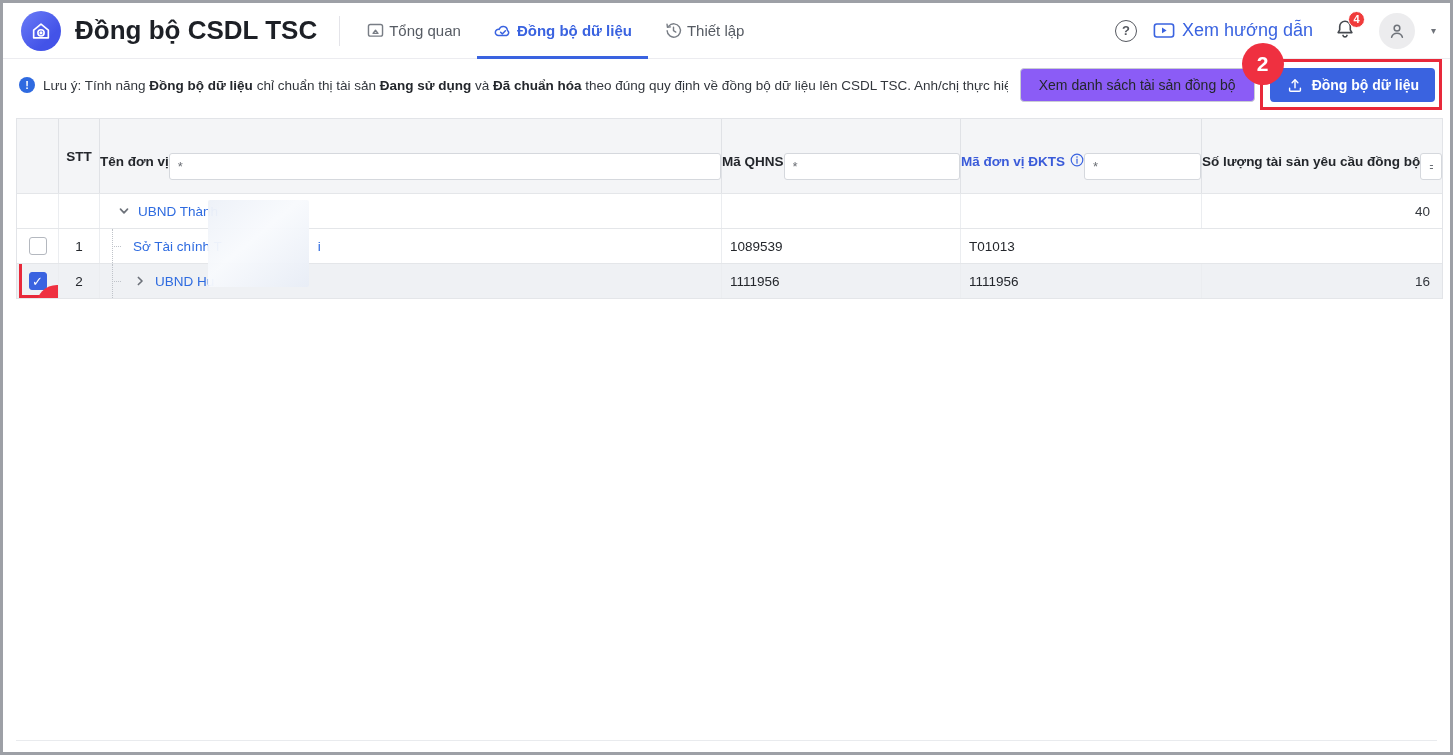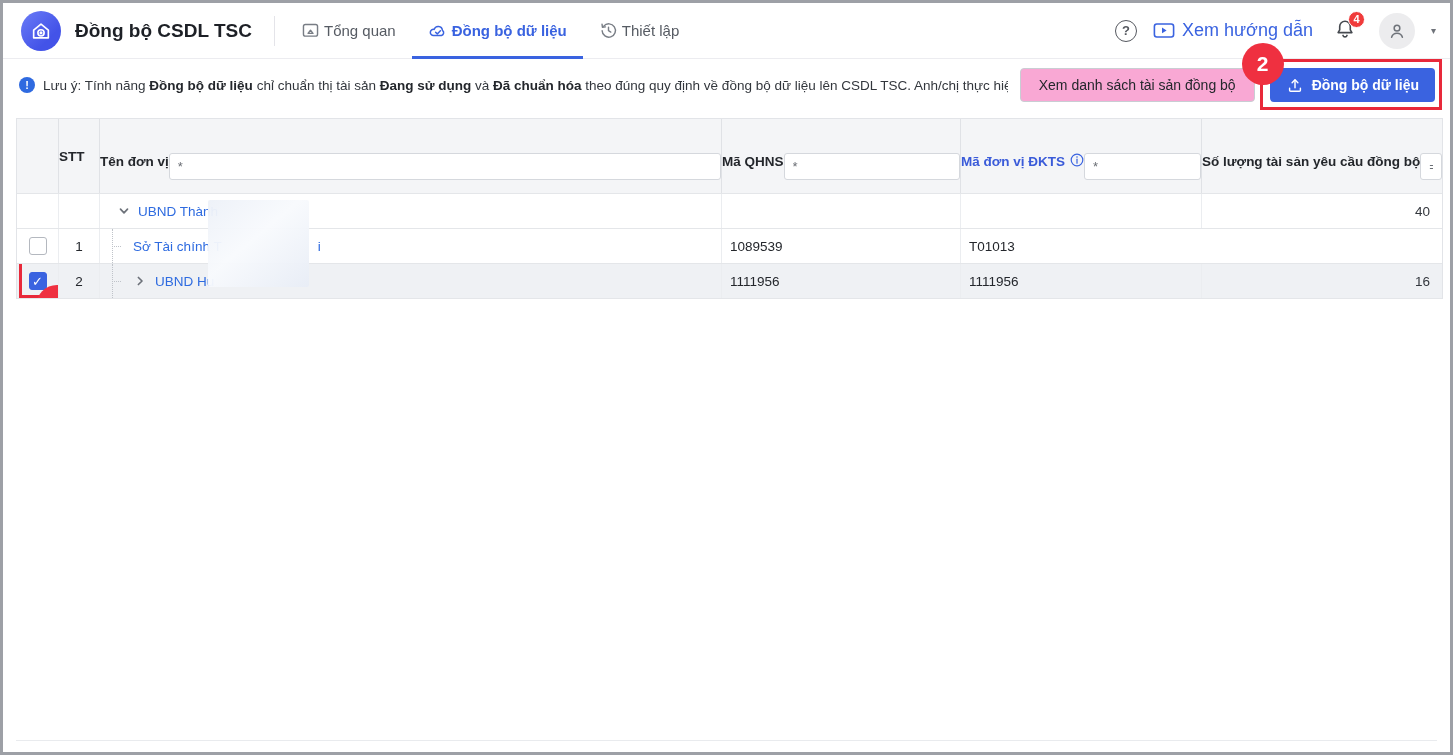--- a/index.html
+++ b/index.html
@@ -17,21 +17,21 @@
   
   .topbar {
     height:56px; display:flex; align-items:center;
     padding:0 14px 0 18px; border-bottom:1px solid #ececf0;
   }
   .logo {
     width:40px; height:40px; border-radius:50%;
     background:linear-gradient(135deg,#6b7cf7 0%,#4353e8 70%);
     display:flex; align-items:center; justify-content:center; flex:0 0 auto;
   }
-  .app-title { font-size:19px; font-weight:bold; color:#1d2026; margin-left:14px; white-space:nowrap; }
+  .app-title { font-size:26px; font-weight:bold; color:#1d2026; margin-left:14px; white-space:nowrap; }
   .title-divider { width:1px; height:30px; background:#e4e4e9; margin:0 10px 0 22px; }
   .tabs { display:flex; height:56px; }
   .tab {
     display:flex; align-items:center; gap:4px; padding:0 16px; height:56px;
     font-size:15px; color:#565b63; cursor:pointer; border-bottom:3px solid transparent; padding-top:3px;
     white-space:nowrap;
   }
   .tab.active { color:#3a63e0; font-weight:bold; border-bottom-color:#3a63e0; }
   .tab svg { flex:0 0 auto; }
 
@@ -61,21 +61,21 @@
   }
   .notice-left { display:flex; align-items:center; gap:8px; flex:1 1 auto; min-width:0; }
   .info-dot {
     width:16px; height:16px; border-radius:50%; background:#2f6ae0; color:#fff;
     font-size:11px; font-weight:bold; display:flex; align-items:center; justify-content:center; flex:0 0 auto;
   }
   .notice-text { font-size:13.5px; color:#33373d; white-space:nowrap; overflow:hidden; }
   .notice-text b { color:#24272c; }
   .actions { display:flex; align-items:center; gap:15px; flex:0 0 auto; margin-left:12px; }
   .btn-outline {
-    height:34px; padding:0 18px; background:#f9a8d4; border:1px solid #c9cdd3; border-radius:4px;
+    height:34px; padding:0 18px; background:#8b5cf6; border:1px solid #c9cdd3; border-radius:4px;
     font-size:14px; color:#24272c; cursor:pointer; white-space:nowrap;
     font-family:inherit;
   }
   .sync-wrap { position:relative; }
   .btn-primary {
     height:34px; padding:0 16px; background:#3a63e0; border:none; border-radius:4px;
     font-size:14px; font-weight:bold; color:#fff; cursor:pointer; display:flex; align-items:center; gap:8px;
     white-space:nowrap; font-family:inherit;
   }
   .red-rect2 {
@@ -98,21 +98,21 @@
   .grid-row {
     display:grid; grid-template-columns:42px 41px 622px 239px 241px 240px;
     border-bottom:1px solid #e4e6e9;
   }
   .grid-head { background:#f4f5f7; height:75px; }
   .hcell {
     border-right:1px solid #e0e2e6; display:flex; flex-direction:row; align-items:center;
     padding-top:11px; position:relative;
   }
   .hcell:last-child { border-right:none; }
-  .hcell.centered { padding-top:0; }
+  .hcell.centered { justify-content:center; padding-top:0; }
   .hlabel { font-weight:bold; color:#24272c; font-size:13.5px; white-space:nowrap; }
   .hlabel.link-blue { color:#3a5bd9; display:flex; align-items:center; gap:5px; }
   .filter-input {
     margin-top:9px; width:calc(100% - 18px); height:27px; border:1px solid #d5d8dd; border-radius:3px;
     background:#fff; padding:0 8px; font-size:13px; color:#6a6e74; font-family:inherit; outline:none;
   }
   .dcell {
     border-right:1px solid #ebedf0; display:flex; align-items:center; height:34px;
     padding:0 8px; overflow:hidden; white-space:nowrap;
   }

